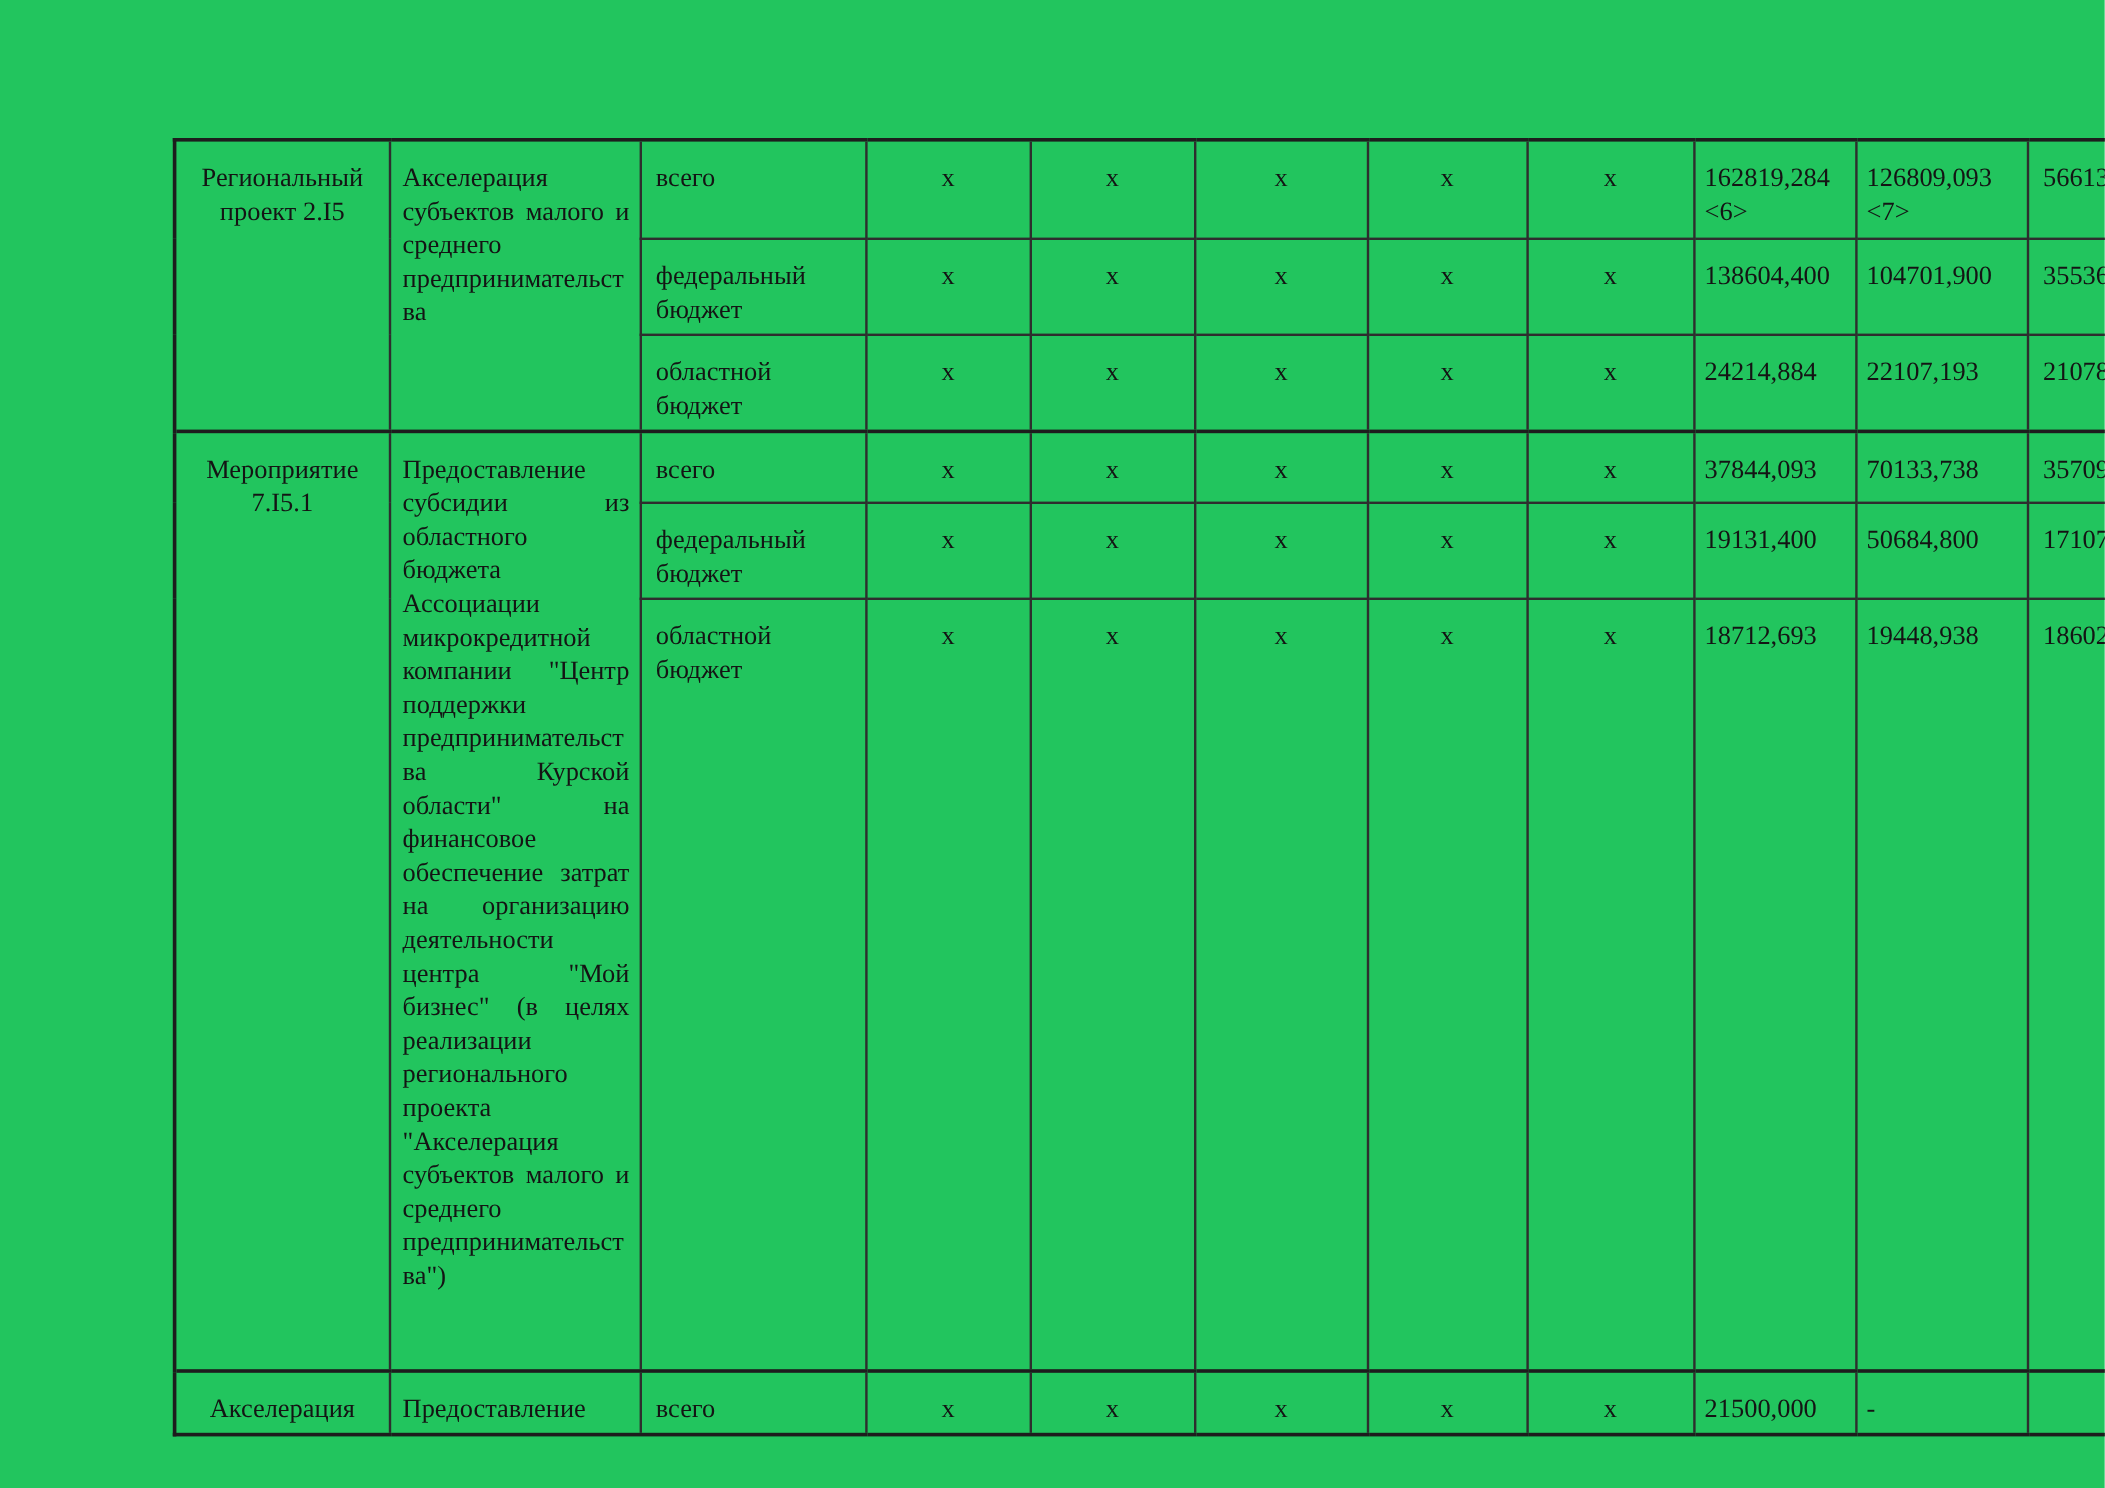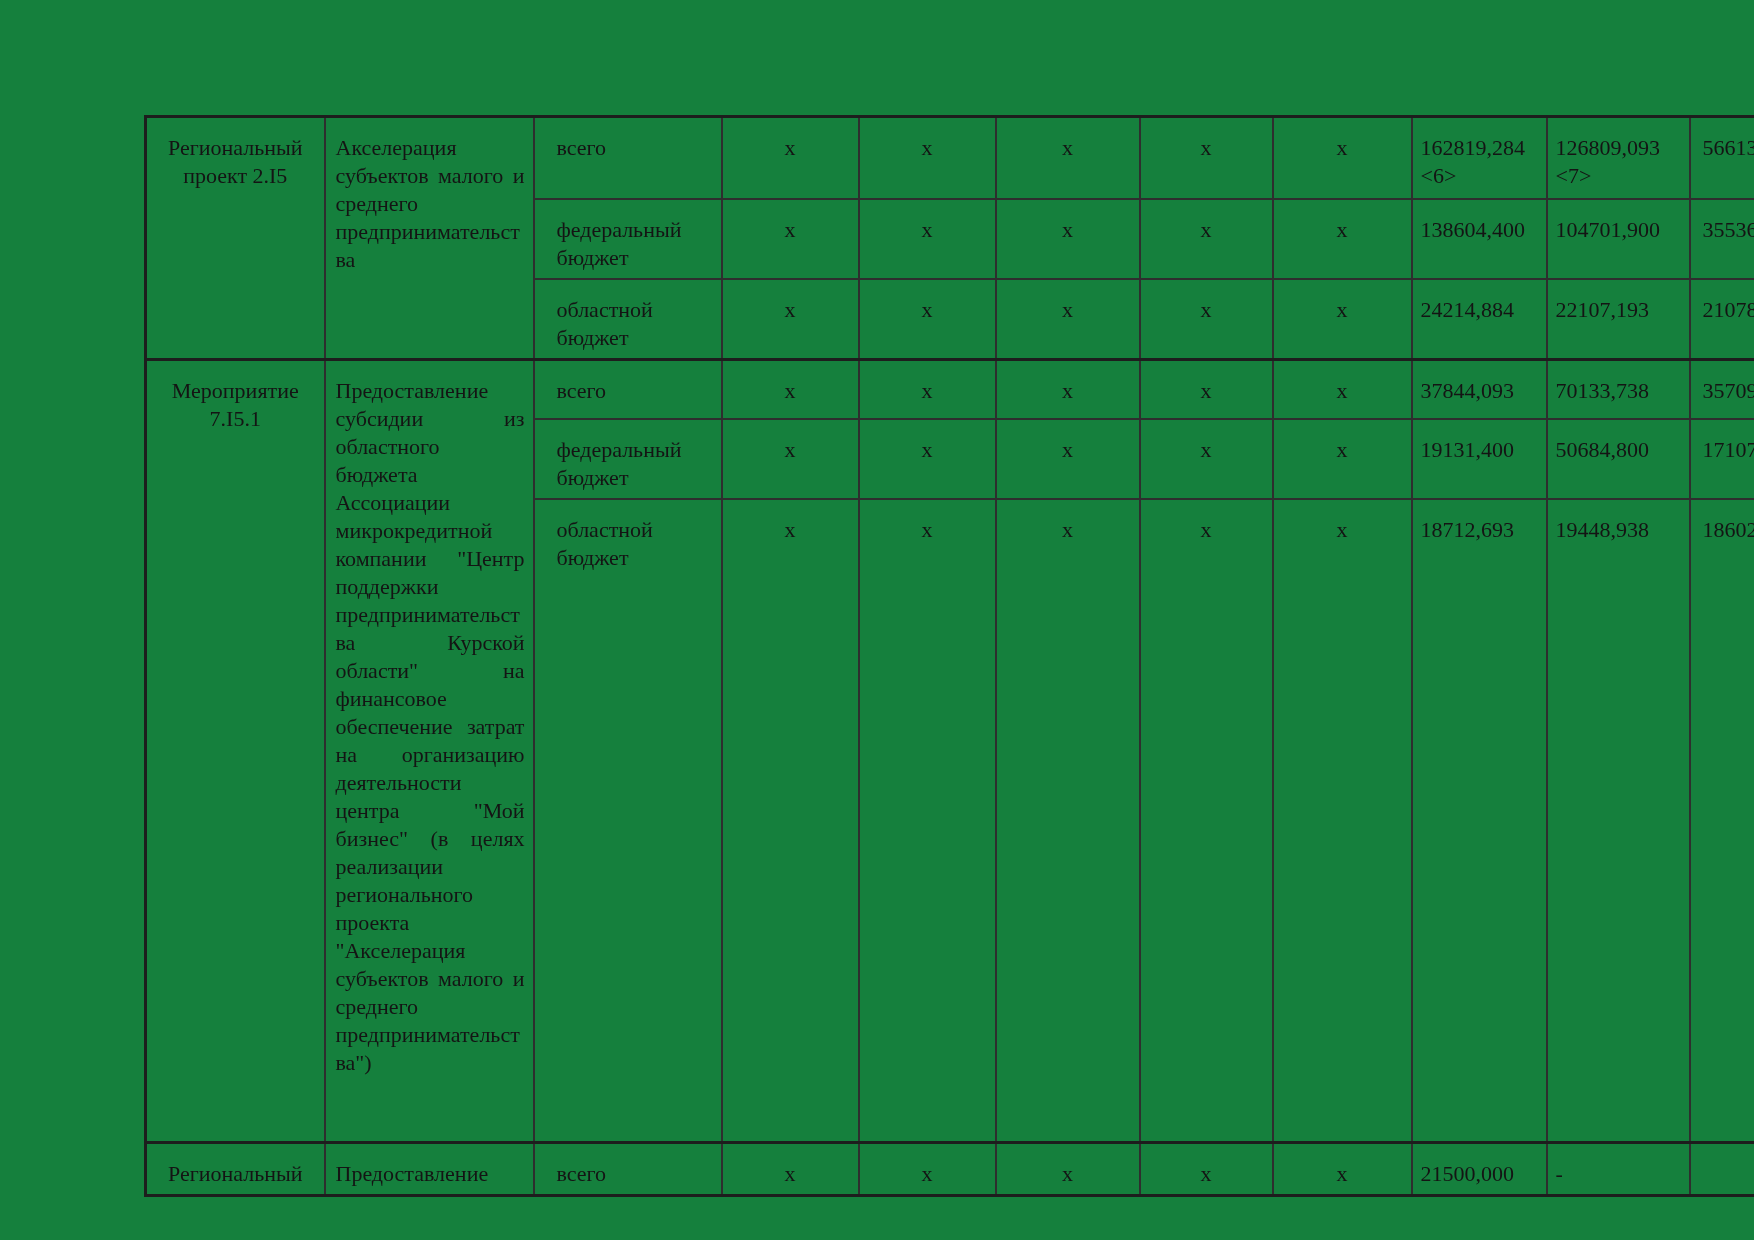--- a/index.html
+++ b/index.html
@@ -7,21 +7,21 @@
     padding: 0;
     width: 1754px;
     height: 1240px;
     overflow: hidden;
     background: #ffffff;
   }
   .page {
     position: relative;
     width: 1754px;
     height: 1240px;
-    background: #15803d;
+    background: #22c55e;
     font-family: "Liberation Serif", "DejaVu Serif", serif;
     color: #141414;
   }
   table.budget {
     position: absolute;
     left: 144px;
     top: 115px;
     border-collapse: collapse;
     table-layout: fixed;
     width: 1686px;
@@ -34,21 +34,21 @@
     padding: 16px 8px 6px 8px;
     overflow: hidden;
   }
   
   .gtop  { border-top-width: 3px; border-top-color: #1d1d1d; }
   .gbot  { border-bottom-width: 3px; border-bottom-color: #1d1d1d; }
   .c1    { border-left-width: 3px; border-left-color: #1d1d1d; }
 
   .c1 { text-align: center; padding-left: 6px; padding-right: 6px; }
   .c2 { text-align: justify; text-justify: inter-word; overflow-wrap: break-word; word-break: break-word; padding-left: 10px; padding-right: 8px; }
-  .c3 { text-align: left; padding-left: 22px; }
+  .c3 { text-align: left; padding-left: 12px; }
   .cx { text-align: center; }
   .cv { white-space: pre-line; }
   .cv.edge { text-align: left; padding-left: 12px; white-space: nowrap; }
   .cv.edge.ctr { text-align: center; padding-left: 8px; }
 
   tr.h1 { height: 82px; }
   tr.h2 { height: 80px; }
   tr.h3 { height: 71px; }
   tr.h4 { height: 60px; }
   tr.h5 { height: 77px; }
@@ -143,21 +143,21 @@
         <td class="cx">x</td>
         <td class="cx">x</td>
         <td class="cx">x</td>
         <td class="cx">x</td>
         <td class="cv">18712,693</td>
         <td class="cv">19448,938</td>
         <td class="cv edge">18602</td>
       </tr>
 
       <tr class="h7">
-        <td class="c1 gtop gbot">Региональный</td>
+        <td class="c1 gtop gbot">Акселерация</td>
         <td class="c2 gtop gbot">Предоставление</td>
         <td class="c3 gtop gbot">всего</td>
         <td class="cx gtop gbot">x</td>
         <td class="cx gtop gbot">x</td>
         <td class="cx gtop gbot">x</td>
         <td class="cx gtop gbot">x</td>
         <td class="cx gtop gbot">x</td>
         <td class="cv gtop gbot">21500,000</td>
         <td class="cv gtop gbot">-</td>
         <td class="cv edge ctr gtop gbot">-</td>

